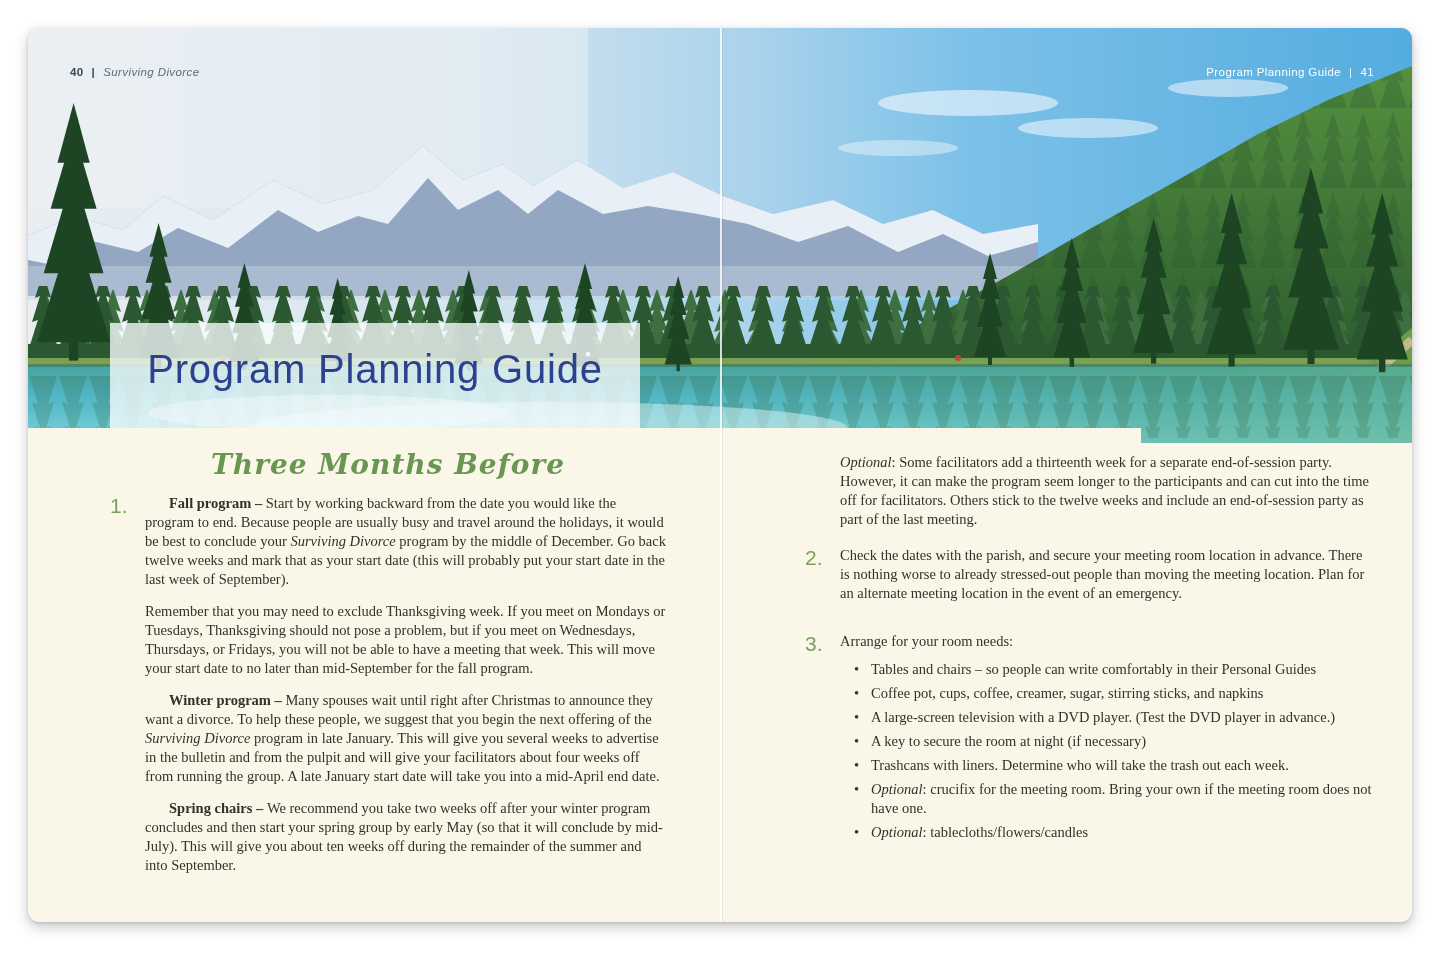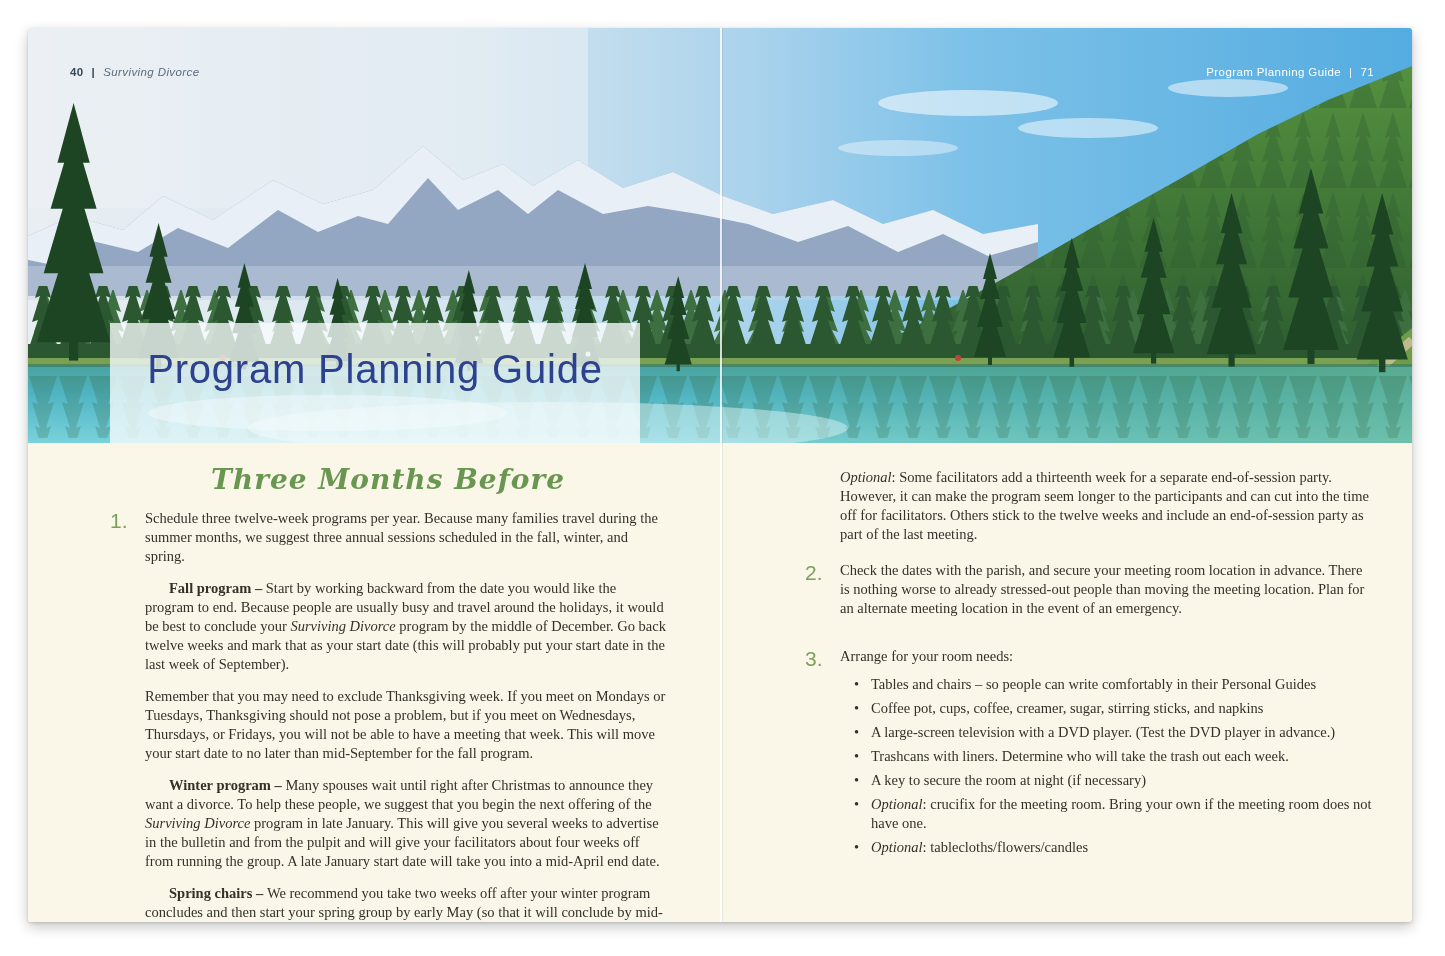--- a/index.html
+++ b/index.html
@@ -1,38 +1,38 @@
 <!DOCTYPE html>
 <html><head>
 <meta charset="utf-8">
 <style>
   html,body{margin:0;padding:0;background:#ffffff;}
   .canvas{position:relative;width:1445px;height:956px;background:#ffffff;overflow:hidden;
           font-family:"Liberation Serif",serif;}
   .spread{position:absolute;left:28px;top:28px;width:1384px;height:894px;background:#faf7e8;
-          border-radius:3px;overflow:hidden;box-shadow:0 5px 14px rgba(0,0,0,.22),0 1px 3px rgba(0,0,0,.15);}
+          border-radius:11px;overflow:hidden;box-shadow:0 5px 14px rgba(0,0,0,.22),0 1px 3px rgba(0,0,0,.15);}
   
   .hero{position:absolute;left:0;top:0;width:1384px;height:415px;overflow:hidden;}
   .hero svg{display:block;width:1384px;height:415px;}
   .hdr{position:absolute;top:38px;font-family:"Liberation Sans",sans-serif;font-size:11.5px;
        letter-spacing:.4px;display:flex;align-items:center;gap:8px;}
   .hdr-left{left:42px;color:#55657a;}
   .hdr-left .pg{font-weight:bold;color:#3a4859;}
   .hdr-left .bar{color:#3a4859;font-weight:bold;}
   .hdr-left .bk{font-style:italic;color:#5b6b7d;}
   .hdr-right{right:38px;color:#ffffff;}
   .hdr-right .bar{opacity:.9;}
   .titlebox{position:absolute;left:82px;top:295px;width:530px;height:120px;
             background:rgba(248,252,254,.78);display:flex;justify-content:center;}
   .titlebox h1{margin:24px 0 0 0;font-family:"Liberation Sans",sans-serif;font-weight:400;
                font-size:40px;letter-spacing:.8px;color:#2c418f;}
   .gutterline{position:absolute;left:692px;top:0;width:2px;height:894px;
               background:rgba(255,255,255,.8);box-shadow:1px 0 1px rgba(0,0,0,.07);z-index:5;}
   
-  .content{position:absolute;left:0;top:415px;width:1113px;height:479px;background:#faf7e8;
+  .content{position:absolute;left:0;top:400px;width:1113px;height:479px;background:#faf7e8;
            color:#33312a;font-size:14.5px;line-height:19px;}
   .col{position:absolute;top:0;}
   .col-left{left:82px;width:556px;}
   .col-right{left:777px;width:568px;}
   h2.script{margin:20px 0 12px 0;text-align:center;font-family:"DejaVu Serif",serif;
             font-style:italic;font-weight:bold;font-size:28px;line-height:34px;
             letter-spacing:1px;color:#699751;}
   .numbered{display:flex;align-items:flex-start;}
   .num{flex:0 0 35px;font-family:"Liberation Sans",sans-serif;font-size:21px;line-height:21px;
        color:#7ba05b;padding-top:1px;}
@@ -147,38 +147,37 @@
       </svg>
 
       <div class="hdr hdr-left">
         <span class="pg">40</span>
         <span class="bar">|</span>
         <span class="bk">Surviving Divorce</span>
       </div>
       <div class="hdr hdr-right">
         <span>Program Planning Guide</span>
         <span class="bar">|</span>
-        <span>71</span>
+        <span>41</span>
       </div>
 
       <div class="titlebox">
         <h1>Program Planning Guide</h1>
       </div>
     </div>
 
     <div class="gutterline"></div>
 
     <div class="content">
 
       <div class="col col-left">
         <h2 class="script">Three Months Before</h2>
         <div class="numbered">
           <span class="num">1.</span>
           <div class="paras">
-            <p><span>Schedule three twelve-week programs per year. Because many families travel during the summer months, we suggest three annual sessions scheduled in the fall, winter, and spring.</span></p>
             <p><span class="b">Fall program – </span><span>Start by working backward from the date you would like the program to end. Because people are usually busy and travel around the holidays, it would be best to conclude your </span><span class="i">Surviving Divorce</span><span> program by the middle of December. Go back twelve weeks and mark that as your start date (this will probably put your start date in the last week of September).</span></p>
             <p><span>Remember that you may need to exclude Thanksgiving week. If you meet on Mondays or Tuesdays, Thanksgiving should not pose a problem, but if you meet on Wednesdays, Thursdays, or Fridays, you will not be able to have a meeting that week. This will move your start date to no later than mid-September for the fall program.</span></p>
             <p><span class="b">Winter program – </span><span>Many spouses wait until right after Christmas to announce they want a divorce. To help these people, we suggest that you begin the next offering of the </span><span class="i">Surviving Divorce</span><span> program in late January. This will give you several weeks to advertise in the bulletin and from the pulpit and will give your facilitators about four weeks off from running the group. A late January start date will take you into a mid-April end date.</span></p>
             <p><span class="b">Spring chairs – </span><span>We recommend you take two weeks off after your winter program concludes and then start your spring group by early May (so that it will conclude by mid-July). This will give you about ten weeks off during the remainder of the summer and into September.</span></p>
           </div>
         </div>
       </div>
 
       <div class="col col-right">
         <p class="optional-p"><span class="i">Optional</span><span>: Some facilitators add a thirteenth week for a separate end-of-session party. However, it can make the program seem longer to the participants and can cut into the time off for facilitators. Others stick to the twelve weeks and include an end-of-session party as part of the last meeting.</span></p>
@@ -202,25 +201,25 @@
               <li>
                   <span class="dot"></span>
                   <span><span>Coffee pot, cups, coffee, creamer, sugar, stirring sticks, and napkins</span></span>
                 </li>
               <li>
                   <span class="dot"></span>
                   <span><span>A large-screen television with a DVD player. (Test the DVD player in advance.)</span></span>
                 </li>
               <li>
                   <span class="dot"></span>
+                  <span><span>A key to secure the room at night (if necessary)</span></span>
+                </li>
+              <li>
+                  <span class="dot"></span>
                   <span><span>Trashcans with liners. Determine who will take the trash out each week.</span></span>
-                </li>
-              <li>
-                  <span class="dot"></span>
-                  <span><span>A key to secure the room at night (if necessary)</span></span>
                 </li>
               <li>
                   <span class="dot"></span>
                   <span><span class="i">Optional</span><span>: crucifix for the meeting room. Bring your own if the meeting room does not have one.</span></span>
                 </li>
               <li>
                   <span class="dot"></span>
                   <span><span class="i">Optional</span><span>: tablecloths/flowers/candles</span></span>
                 </li>
             </ul>

